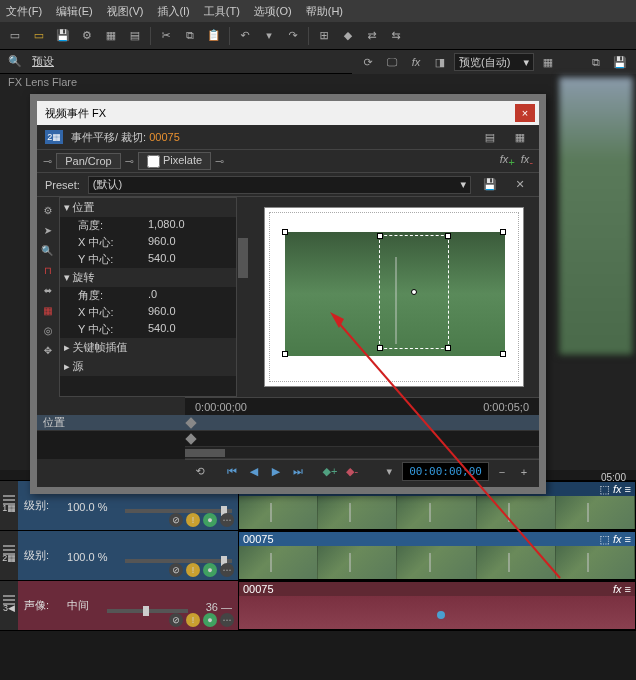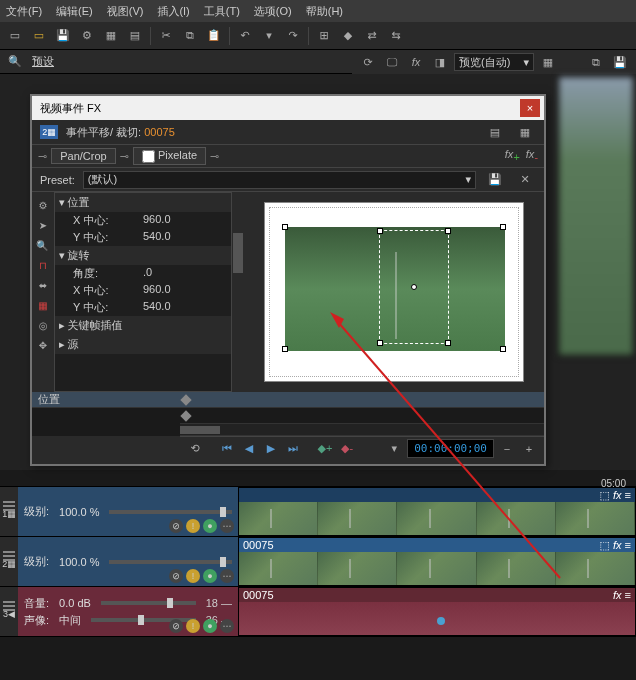--- a/index.html
+++ b/index.html
@@ -16,21 +16,21 @@
   .left-panel { width: 352px; background: #222; position: relative; }
   .search-row { display: flex; align-items: center; background: #2a2a2a; height: 24px; padding: 0 4px; border-bottom: 1px solid #000; }
   .search-input { flex: 1; background: #1a1a1a; border: 1px solid #444; color: #888; height: 18px; padding: 0 4px; }
   .presets-label { color: #ccc; padding: 0 6px; text-decoration: underline; }
   
   .right-panel { flex: 1; background: #222; position: relative; }
   .right-toolbar { background: #2a2a2a; height: 24px; display: flex; align-items: center; gap: 4px; padding: 0 6px; }
   .right-toolbar .tb-btn { width: 20px; height: 20px; }
   .preview-dropdown { background: #1a1a1a; border: 1px solid #444; color: #ccc; height: 18px; padding: 0 4px; min-width: 80px; display: flex; align-items: center; justify-content: space-between; }
   
-  .dialog { position: absolute; left: 30px; top: 94px; width: 516px; background: #0ea5e9; border: 2px solid #737373; box-shadow: 2px 2px 8px rgba(0,0,0,0.5); z-index: 10; }
+  .dialog { position: absolute; left: 30px; top: 94px; width: 516px; background: #0ea5e9; border: 7px solid #737373; box-shadow: 2px 2px 8px rgba(0,0,0,0.5); z-index: 10; }
   .dialog-title { background: #f0f0f0; color: #000; height: 24px; display: flex; align-items: center; justify-content: space-between; padding: 0 4px 0 8px; }
   .dialog-close { width: 20px; height: 18px; background: #c0392b; color: #fff; display: flex; align-items: center; justify-content: center; }
   .dialog-subhdr { background: #2a2a2a; height: 24px; display: flex; align-items: center; gap: 8px; padding: 0 8px; color: #ccc; }
   .badge-2 { background: #3266a8; color: #fff; width: 18px; height: 14px; font-size: 9px; display: flex; align-items: center; justify-content: center; }
   .idx-num { color: #e89030; }
   .dialog-tabs { background: #2a2a2a; height: 24px; display: flex; align-items: center; gap: 4px; padding: 0 6px; border-top: 1px solid #444; border-bottom: 1px solid #444; }
   .tab { border: 1px solid #555; padding: 1px 8px; color: #ccc; background: #333; }
   .tab input[type=checkbox] { vertical-align: middle; margin-right: 3px; }
   .fx-icons { margin-left: auto; display: flex; gap: 6px; font-style: italic; color: #aaa; }
   .preset-row { background: #2a2a2a; height: 24px; display: flex; align-items: center; gap: 8px; padding: 0 8px; border-bottom: 1px solid #444; }
@@ -60,28 +60,28 @@
   .kf-labels { width: 148px; background: #1a1a1a; }
   .kf-label-row { height: 16px; padding: 1px 6px; display: flex; align-items: center; gap: 4px; color: #ccc; border-bottom: 1px solid #333; }
   .kf-label-row input[type=checkbox] { }
   .kf-track-area { flex: 1; background: #1a1a1a; }
   .kf-track { height: 16px; border-bottom: 1px solid #333; position: relative; }
   .kf-diamond { position: absolute; left: 2px; top: 4px; width: 8px; height: 8px; background: #888; transform: rotate(45deg); }
   .kf-ctrl-row { height: 24px; background: #2a2a2a; display: flex; align-items: center; gap: 4px; padding: 0 6px; margin-left: 148px; border-top: 1px solid #444;}
   .kf-ctrl-row .tb-btn { width: 18px; height: 18px; font-size: 11px; }
   .tc-box { background: #000; color: #3498db; padding: 2px 6px; font-family: monospace; font-size: 11px; border: 1px solid #444; }
   
-  .tracks-area { margin-top: 18px; }
+  .tracks-area { margin-top: 12px; }
   .track-row { display: flex; height: 50px; border-top: 1px solid #000; }
   .track-num { width: 18px; display: flex; flex-direction: column; align-items: center; justify-content: center; background: #2a2a2a; gap: 2px; }
   .hamb { width: 12px; height: 2px; background: #888; box-shadow: 0 -4px 0 #888, 0 4px 0 #888; }
   .track-header { width: 220px; background: #2a2a2a; padding: 4px 6px; display: flex; flex-direction: column; justify-content: center; gap: 2px; position: relative; }
   .track-header.video { background: #2a4a6a; }
   .track-header.audio { background: #6a2a3a; }
-  .th-row { display: flex; align-items: center; gap: 10px; color: #ddd; }
+  .th-row { display: flex; align-items: flex-end; gap: 18px; color: #ddd; }
   .slider { flex:1; height: 4px; background: #555; position: relative; }
   .slider-thumb { position: absolute; top: -3px; width: 6px; height: 10px; background: #ccc; }
   .th-icons { position: absolute; right: 4px; bottom: 3px; display: flex; gap: 3px; }
   .th-icon { width: 14px; height: 14px; background: #444; border-radius: 50%; font-size: 9px; display: flex; align-items: center; justify-content: center; }
   .th-icon.y { background: #c9a030; }
   .th-icon.g { background: #40a060; }
   
   .track-content { flex: 1; position: relative; background: #1a1a1a; }
   .clip { position: absolute; top: 0; height: 100%; border: 1px solid #000; display: flex; align-items: center; overflow: hidden; }
   .clip.video { background: #2a5a8a; }
@@ -131,20 +131,21 @@
   <div class="tb-btn">⇄</div>
   <div class="tb-btn">⇆</div>
 </div>
 
 <div class="main-area">
   <div class="left-panel">
     <div class="search-row">
       <span class="tb-btn">🔍</span>
       <span class="presets-label">预设</span>
     </div>
+    <div style="padding: 2px 8px; color:#999;">FX <span>Lens Flare</span></div>
   </div>
   <div class="right-panel">
     <div class="right-toolbar">
       <div class="tb-btn">⟳</div>
       <div class="tb-btn">🖵</div>
       <div class="tb-btn" style="font-style:italic">fx</div>
       <div class="tb-btn">◨</div>
       <div class="preview-dropdown">
           <span>预览(自动)</span>
           <span>▾</span>
@@ -201,20 +202,24 @@
       <div class="tb-btn red">▦</div>
       <div class="tb-btn">◎</div>
       <div class="tb-btn">✥</div>
     </div>
     <div class="prop-panel">
       <div class="prop-group-hdr">
           <span>▾</span>
           <span>位置</span>
         </div>
       <div class="prop-row">
+          <span class="prop-label">高度:</span>
+          <span class="prop-val">1,080.0</span>
+        </div>
+      <div class="prop-row">
           <span class="prop-label">X 中心:</span>
           <span class="prop-val">960.0</span>
         </div>
       <div class="prop-row">
           <span class="prop-label">Y 中心:</span>
           <span class="prop-val">540.0</span>
         </div>
       <div class="prop-group-hdr">
           <span>▾</span>
           <span>旋转</span>
@@ -262,20 +267,24 @@
           </div>
         </div>
         <div class="handle" style="left:17px;top:21px"></div>
         <div class="handle" style="right:17px;top:21px"></div>
         <div class="handle" style="left:17px;bottom:29px"></div>
         <div class="handle" style="right:17px;bottom:29px"></div>
       </div>
     </div>
   </div>
   <div class="timeline-strip">
+    <div class="ruler">
+      <span>0:00:00;00</span>
+      <span>0:00:05;0</span>
+    </div>
     <div class="kf-rows">
       <div class="kf-labels">
         <div class="kf-label-row" style="background:#3a4a5a">
             <span>位置</span>
           </div>
       </div>
       <div class="kf-track-area">
         <div class="kf-track" style="background:#3a4a5a">
             <div class="kf-diamond"></div>
           </div>
@@ -401,28 +410,20 @@
     </div>
   </div>
 
   <div class="track-row">
     <div class="track-num">
         <div class="hamb"></div>
         <span style="font-size:9px">3◀</span>
       </div>
     <div class="track-header audio">
       <div class="th-row">
-          <span>音量:</span>
-          <span>0.0 dB</span>
-          <div class="slider">
-            <div class="slider-thumb" style="left:70%"></div>
-          </div>
-          <span style="color:#ccc">18  —</span>
-        </div>
-      <div class="th-row">
           <span>声像:</span>
           <span>中间</span>
           <div class="slider">
             <div class="slider-thumb" style="left:45%"></div>
           </div>
           <span style="color:#ccc">36  —</span>
         </div>
       <div class="th-icons">
           <div class="th-icon">⊘</div>
           <div class="th-icon y">!</div>

